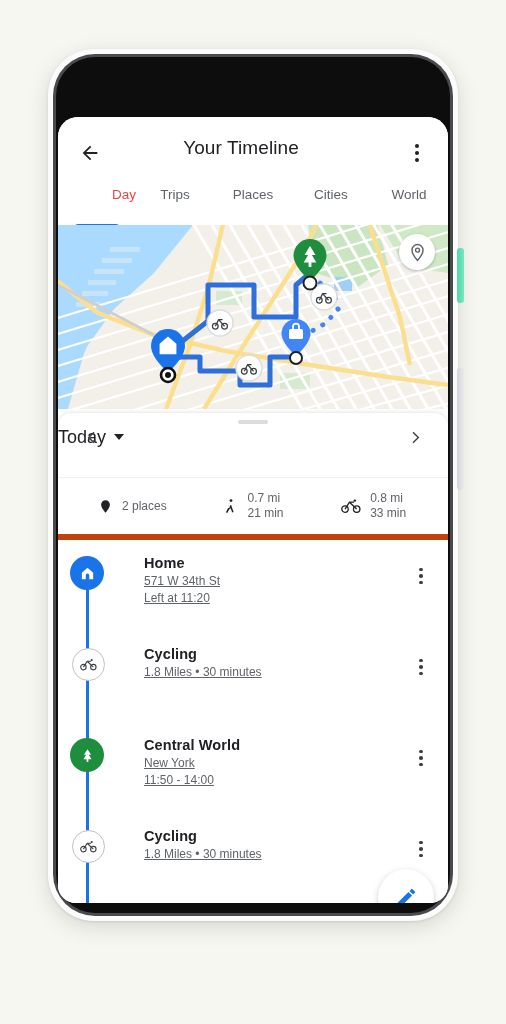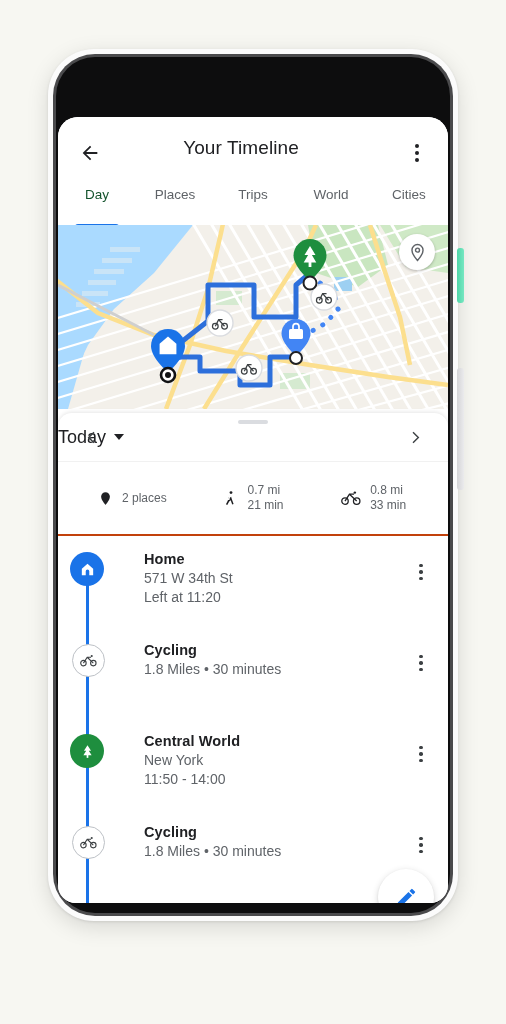--- a/index.html
+++ b/index.html
@@ -177,21 +177,21 @@
   }
   .tab {
     flex: 1;
     text-align: center;
     font-size: 13.5px;
     color: #5f6368;
     position: relative;
     cursor: pointer;
     padding-top: 2px;
   }
-  .tab.active { color: #14532d; font-weight: 500; }
+  .tab.active { color: #ef4444; font-weight: 500; text-align: right; }
   .tab.active::after {
     content: "";
     position: absolute;
     left: 50%;
     transform: translateX(-50%);
     bottom: -3px;
     width: 44px;
     height: 4px;
     border-radius: 3px 3px 0 0;
     background: #1a73e8;
@@ -273,22 +273,23 @@
     border-left: 5px solid transparent;
     border-right: 5px solid transparent;
     border-top: 6px solid #202124;
   }
 
   .stats {
     display: flex;
     align-items: center;
     height: 56px;
     border-top: 1px solid #f1f1f1;
-    border-bottom: 2px solid #c2410c;
-    padding: 8px 14px;
+    border-bottom: 6px solid #c2410c;
+    padding: 0 14px;
+    margin-top: 16px;
   }
   .stat {
     display: flex;
     align-items: center;
     gap: 9px;
     flex: 1;
     justify-content: center;
   }
   .stat-text {
     font-size: 12px;
@@ -340,23 +341,24 @@
     top: 11px;
   }
   .entry .title {
     font-size: 14.5px;
     color: #202124;
     font-weight: bold;
     padding-top: 9px;
     letter-spacing: 0.1px;
   }
   .entry .sub {
-    font-size: 14px;
+    font-size: 12px;
     color: #5f6368;
     padding-top: 3px;
+    text-decoration: underline;
   }
   .entry .row-menu {
     position: absolute;
     right: 14px;
     top: 16px;
     width: 26px;
     height: 28px;
     display: flex;
     flex-direction: column;
     align-items: center;
@@ -415,24 +417,24 @@
       <div class="app-title">Your Timeline</div>
       <div class="overflow-btn">
         <i></i>
           <i></i>
           <i></i>
       </div>
     </div>
 
     <div class="tabs">
       <div class="tab active">Day</div>
+      <div class="tab">Trips</div>
       <div class="tab">Places</div>
-      <div class="tab">Trips</div>
+      <div class="tab">Cities</div>
       <div class="tab">World</div>
-      <div class="tab">Cities</div>
     </div>
 
     <div class="map">
       <svg width="390" height="184" viewBox="0 0 390 184">
         <rect x="0" y="0" width="390" height="184" fill="#f3f0ea"></rect>
 
         <path d="M0 0 H135 L96 48 L56 84 L30 120 L12 158 L0 184 Z" fill="#aadaff"></path>
         <path d="M0 150 L26 128 L10 184 H0 Z" fill="#aadaff"></path>
 
         <g fill="#c9e4f7">

